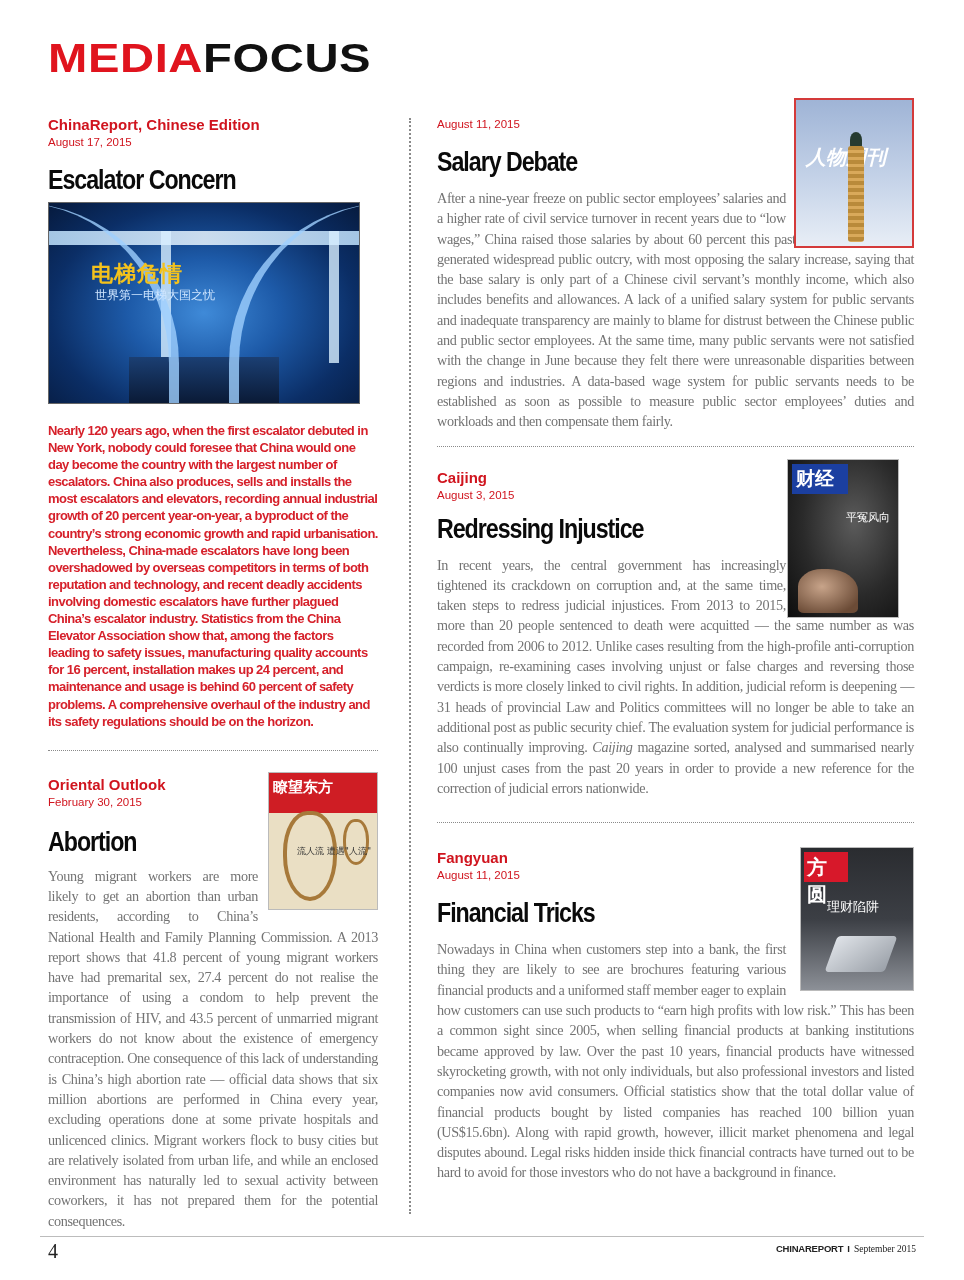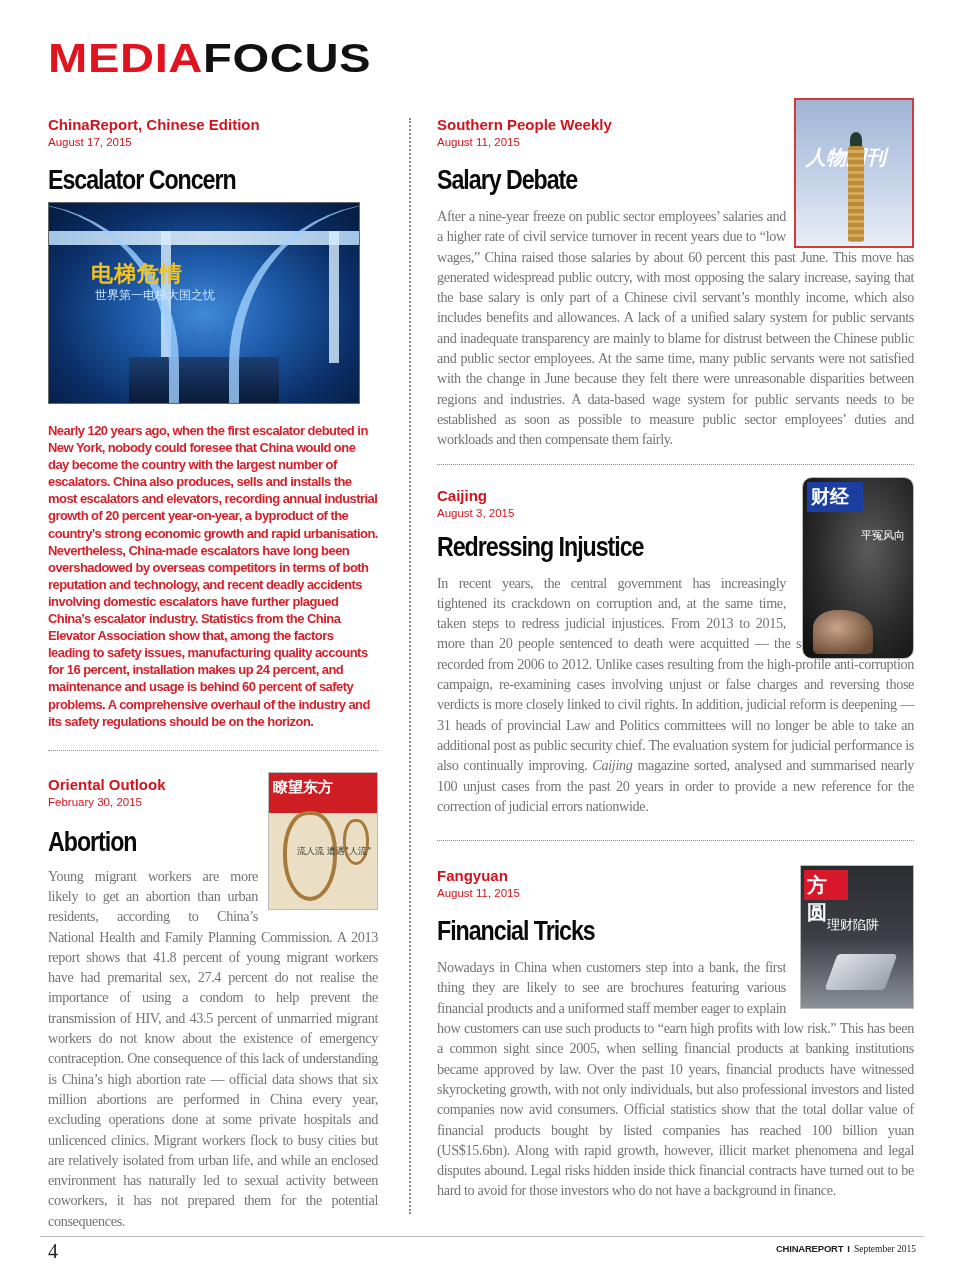--- a/index.html
+++ b/index.html
@@ -41,21 +41,21 @@
   .article { position: relative; }
   .cover { position: absolute; border: 1px solid #bbb; overflow: hidden; }
   .cover .mast { position: absolute; left: 0; top: 0; right: 0; font-family: "DejaVu Sans", sans-serif; font-weight: bold; color: #fff; }
   .cover .tag { position: absolute; font-family: "DejaVu Sans", sans-serif; font-weight: normal; color: #fff; }
 
   .cover-southern { right: 0; top: -18px; width: 120px; height: 150px; background: linear-gradient(180deg, #9fb4d6 0%, #c9d6ea 60%, #e8eef6 100%); border: 2px solid #d43a3a; }
   .cover-southern .mast { font-size: 20px; padding: 4px 10px; color: #ffffff; font-style: italic; margin-top: 40px; }
   .cover-southern .coins { position: absolute; left: 52px; top: 46px; width: 16px; height: 96px; background: repeating-linear-gradient(180deg, #b98a3a 0 4px, #d9a95a 4px 7px); border-radius: 3px; }
   .cover-southern .coin-top { position: absolute; left: 54px; top: 32px; width: 12px; height: 16px; background: #263b30; border-radius: 50% 50% 3px 3px; }
 
-  .cover-caijing { right: 0; top: -10px; width: 112px; height: 182px; background: radial-gradient(ellipse at 60% 40%, #5b5b5b 0%, #2a2a2a 55%, #0d0d0d 100%); border-radius: 10px; }
+  .cover-caijing { right: 15px; top: -10px; width: 112px; height: 159px; background: radial-gradient(ellipse at 60% 40%, #5b5b5b 0%, #2a2a2a 55%, #0d0d0d 100%); }
   .cover-caijing .mast { width: 56px; height: 30px; background: #1b3fa0; left: 4px; top: 4px; right: auto; font-size: 19px; padding: 2px 4px; }
   .cover-caijing .tag { right: 8px; top: 50px; font-size: 11px; }
   .cover-caijing .figure { position: absolute; left: 10px; bottom: 4px; width: 60px; height: 44px; background: radial-gradient(ellipse at 40% 40%, #c8a48a, #6b4b36 80%); border-radius: 40% 50% 10% 10%; }
 
   .cover-fangyuan { right: 0; top: -2px; width: 114px; height: 144px; background: linear-gradient(180deg, #2a2c30 0%, #3c3f45 50%, #8c9097 100%); }
   .cover-fangyuan .mast { width: 44px; height: 30px; background: #d7182a; left: 3px; top: 4px; right: auto; font-size: 20px; padding: 2px 3px; }
   .cover-fangyuan .tag { left: 26px; top: 50px; font-size: 13px; }
   .cover-fangyuan .card { position: absolute; left: 30px; bottom: 18px; width: 60px; height: 36px; background: linear-gradient(135deg, #dfe3e8, #9aa0a8); border-radius: 4px; transform: skewX(-20deg); }
 
   .cover-oriental { right: 0; top: -4px; width: 110px; height: 138px; background: #eadfc4; border: 1px solid #bbb; }
@@ -121,21 +121,20 @@
 </div>
 
 <div class="col-right">
 
   <div class="article">
     <div class="cover cover-southern">
       <div class="mast">人物周刊</div>
       <div class="coin-top"></div>
       <div class="coins"></div>
     </div>
-    <div class="source">Southern People Weekly</div>
     <div class="date">August 11, 2015</div>
     <div class="headline" style="margin-top:14px;margin-bottom:10px;">Salary Debate</div>
     <div class="body-text">
       <span class="float-slot" style="width:128px;height:40px;"></span>
       <span>After a nine-year freeze on public sector employees’ salaries and a higher rate of civil service turnover in recent years due to “low wages,” China raised those salaries by about 60 percent this past June. This move has generated widespread public outcry, with most opposing the salary increase, saying that the base salary is only part of a Chinese civil servant’s monthly income, which also includes benefits and allowances. A lack of a unified salary system for public servants and inadequate transparency are mainly to blame for distrust between the Chinese public and public sector employees. At the same time, many public servants were not satisfied with the change in June because they felt there were unreasonable disparities between regions and industries. A data-based wage system for public servants needs to be established as soon as possible to measure public sector employees’ duties and workloads and then compensate them fairly.</span>
     </div>
   </div>
 
   <div class="hrule" style="margin-top:14px;"></div>
 

